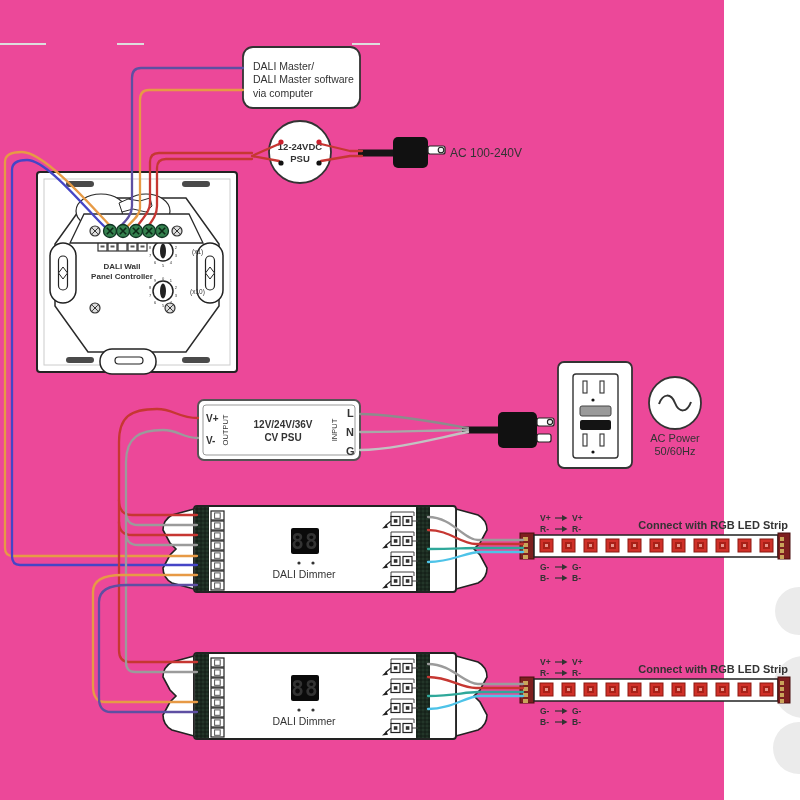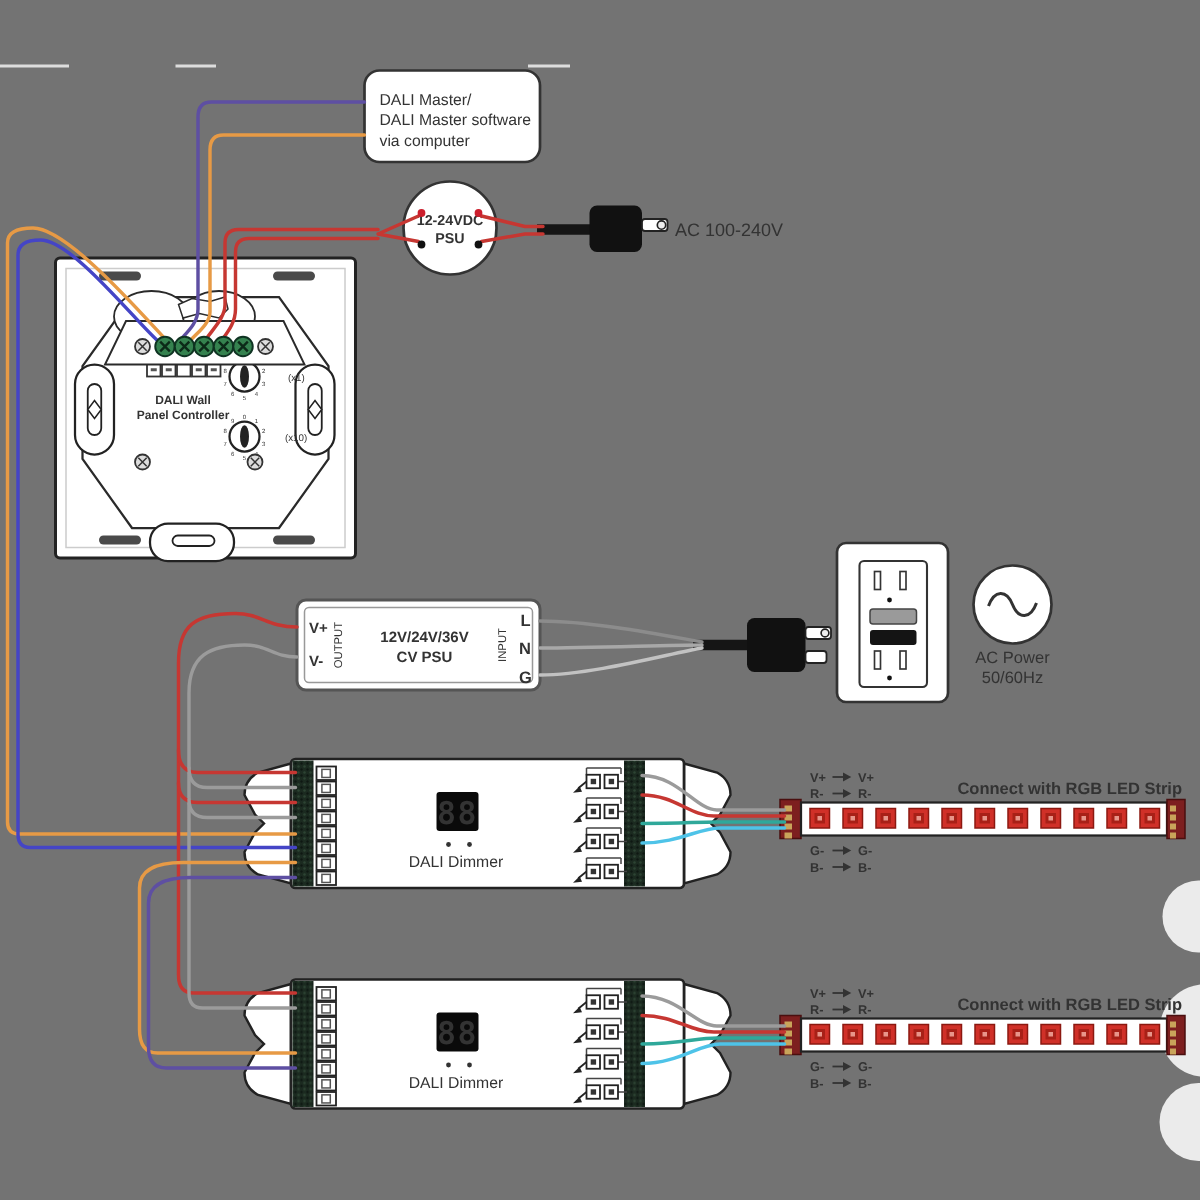--- a/index.html
+++ b/index.html
@@ -1,16 +1,16 @@
 <!DOCTYPE html>
 <html><head>
 <meta charset="utf-8">
 <style>
   html,body{margin:0;padding:0;background:#fff;}
-  .stage{width:800px;height:800px;position:relative;background:#737373;}
+  .stage{width:724px;height:800px;position:relative;background:#ec4899;}
   svg{display:block;}
   text{font-family:"Liberation Sans",sans-serif;fill:#333;}
   .b{font-weight:bold;}
   .seg{font-family:"DejaVu Sans Mono",monospace;font-weight:bold;}
 </style>
 </head>
 <body>
 
 <div class="stage">
 <svg width="800" height="800" viewBox="0 0 800 800">

